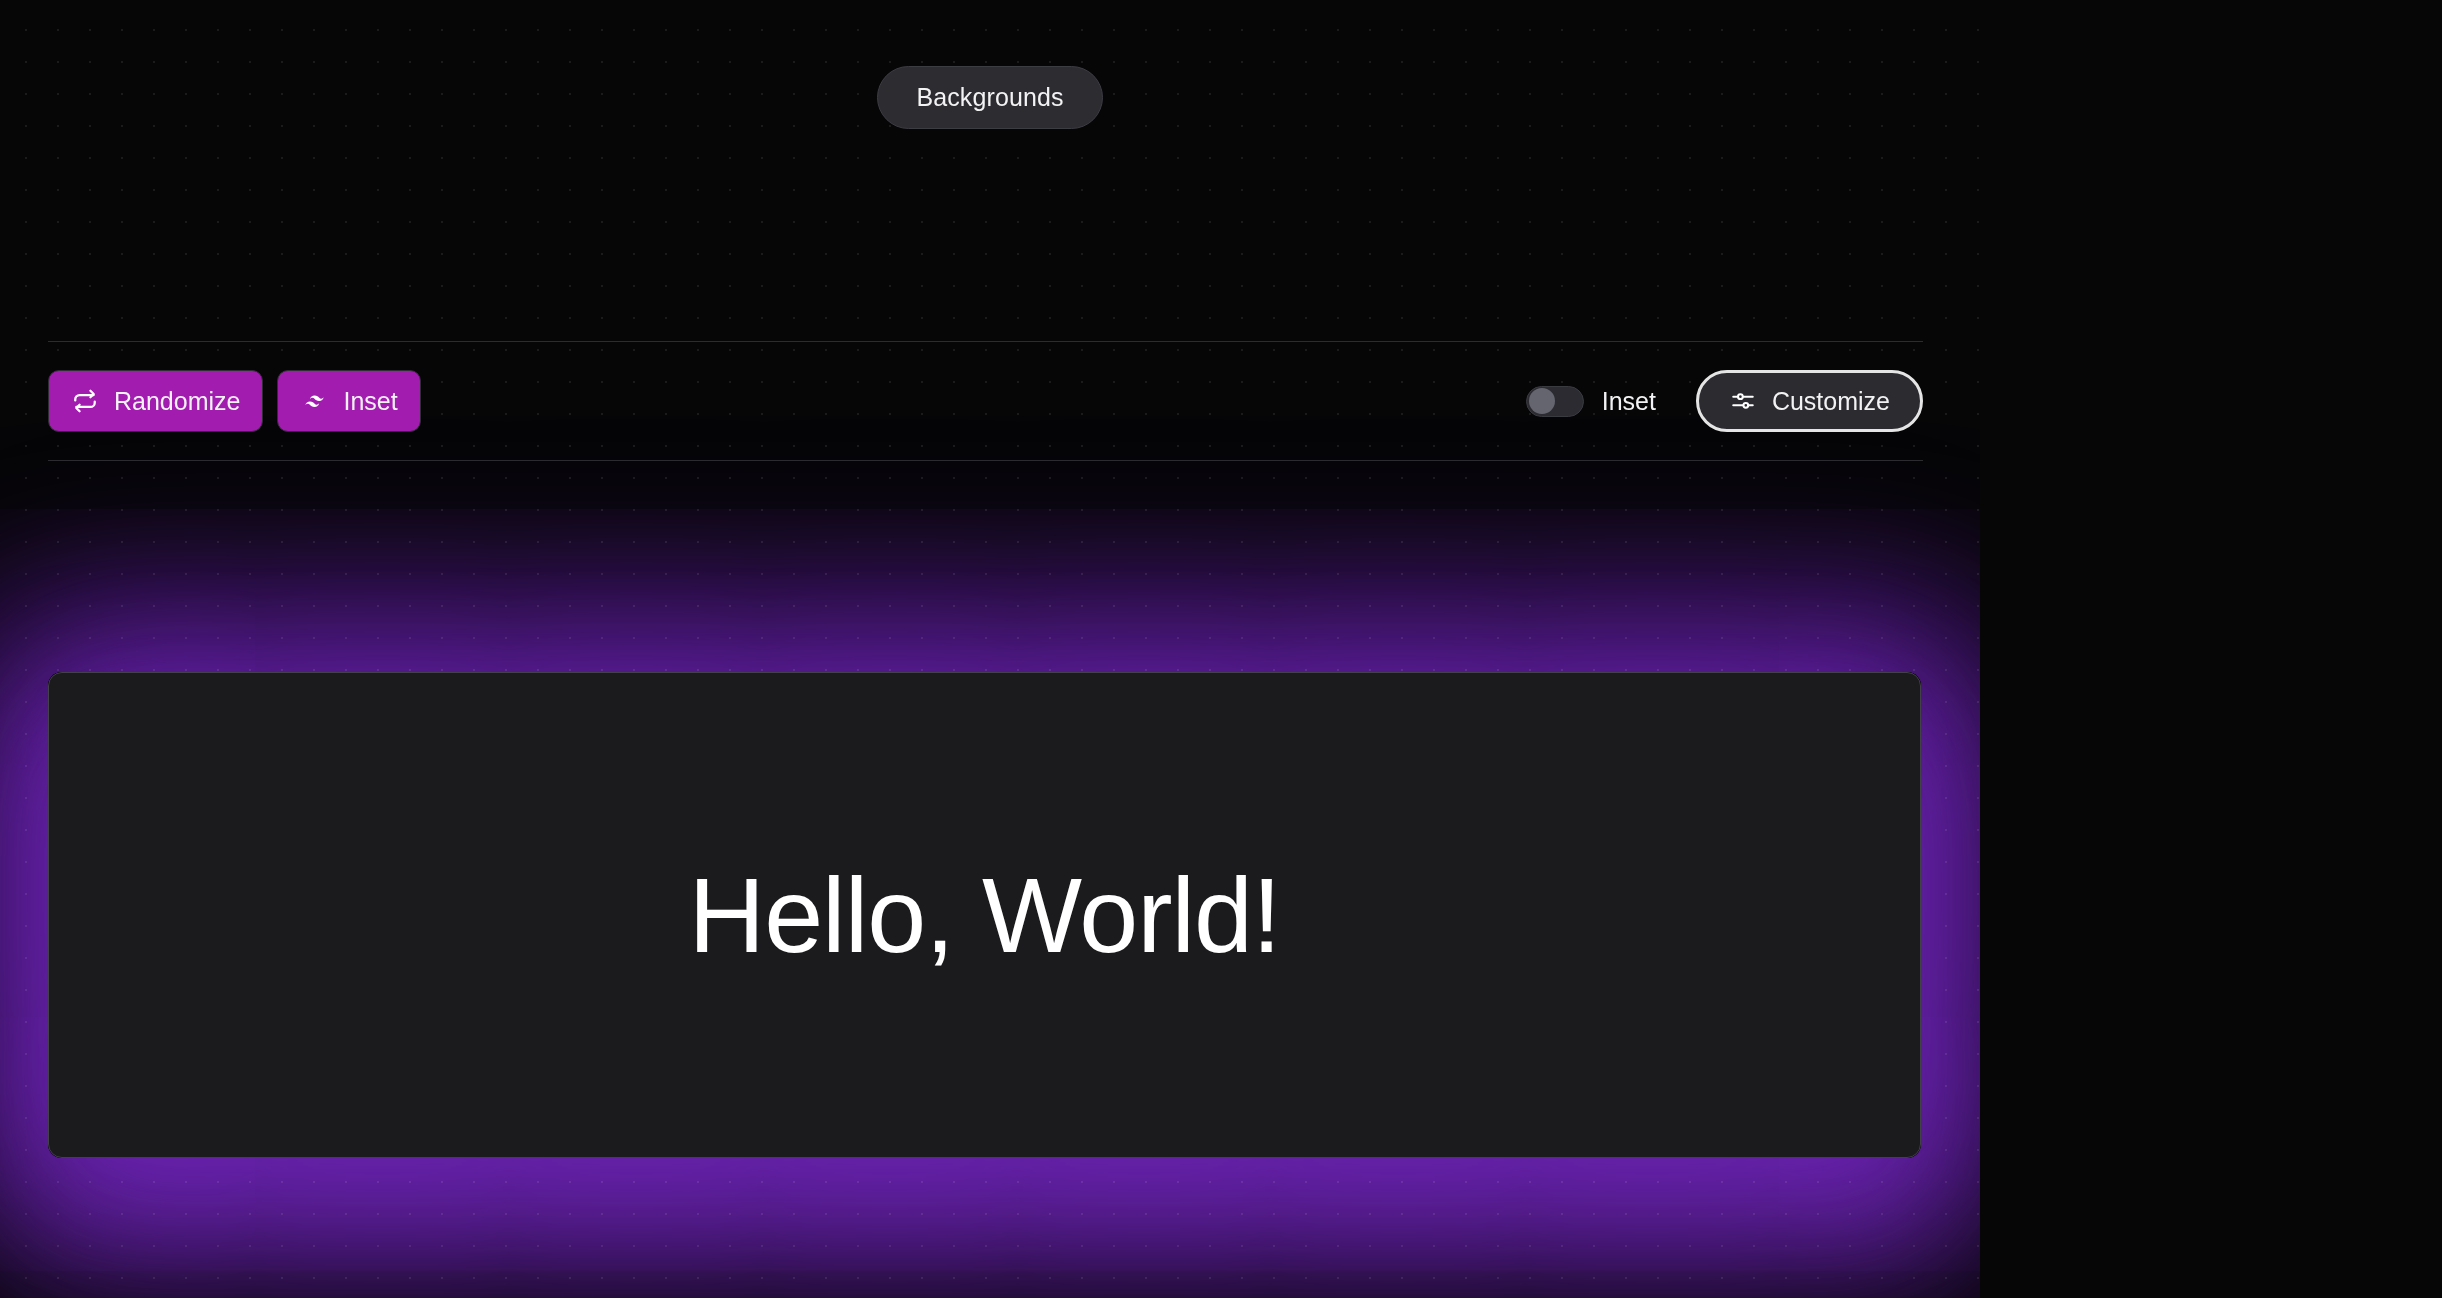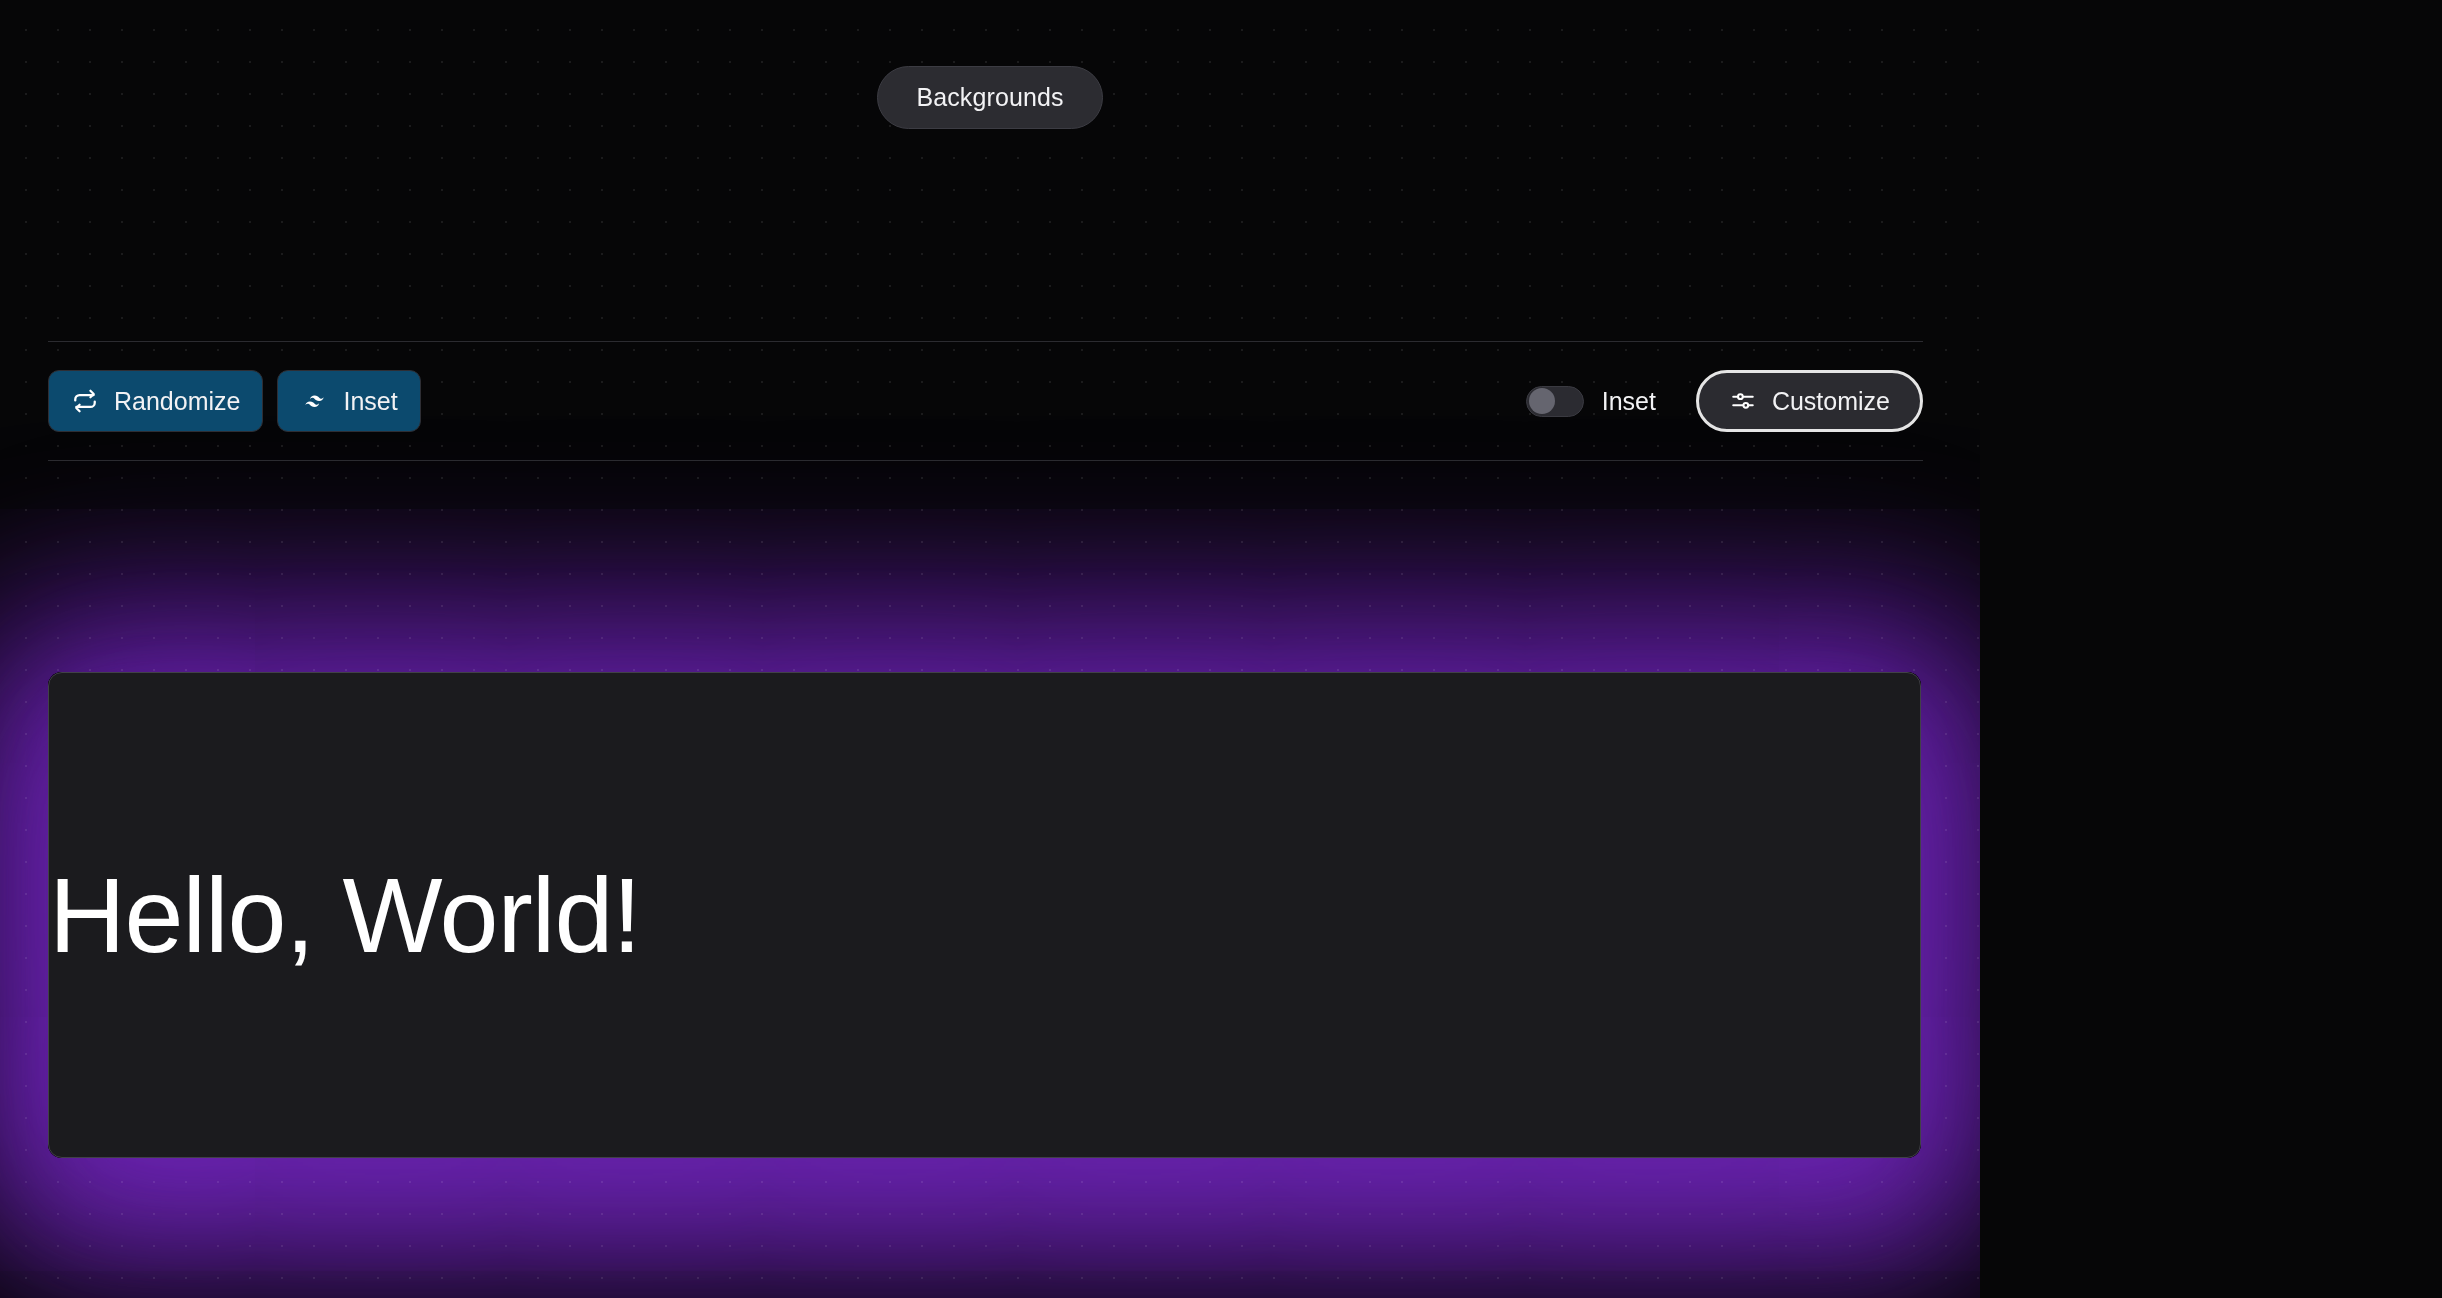--- a/index.html
+++ b/index.html
@@ -80,21 +80,21 @@
     border-bottom:1px solid #2b2b30;
     display:flex; align-items:center;
     z-index:6;
   }
   #toolbar-left { display:flex; align-items:center; gap:14px; }
   #toolbar-right { margin-left:auto; display:flex; align-items:center; gap:22px; }
 
   .btn {
     display:flex; align-items:center; gap:15px;
     height:62px; padding:0 22px;
-    background:#0c4a6e;
+    background:#a21caf;
     border:1px solid #2e2e34;
     border-radius:11px;
     color:#f2f2f4;
     font-size:25px;
     cursor:pointer;
     white-space:nowrap;
   }
   .btn.pill {
     border-radius:999px;
     background:#2b2b30;
@@ -125,21 +125,21 @@
   .toggle-label { font-size:25px; color:#f2f2f4; font-weight:normal; }
 
   
   #preview-card {
     position:absolute;
     left:48px; right:59px;
     top:672px; height:486px;
     border-radius:14px;
     background:#1b1b1e;
     border:1px solid #414147;
-    display:flex; align-items:center; 
+    display:flex; align-items:center; justify-content:center;
     z-index:5;
   }
   #preview-text {
     font-size:106px;
     font-weight:300;
     color:#ffffff;
     letter-spacing:-1px;
     line-height:1;
   }
 </style>

